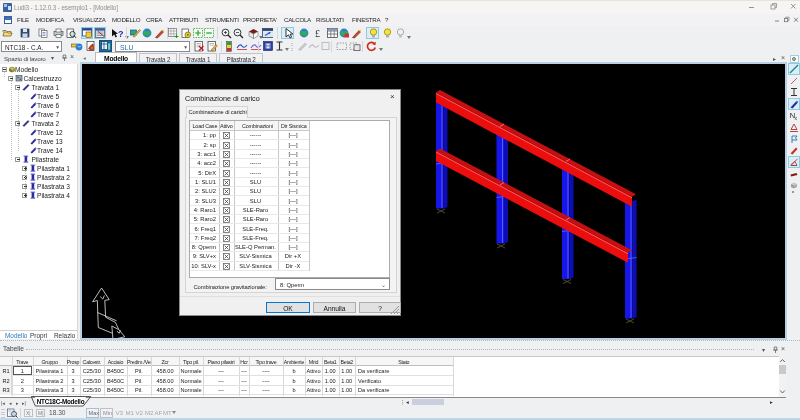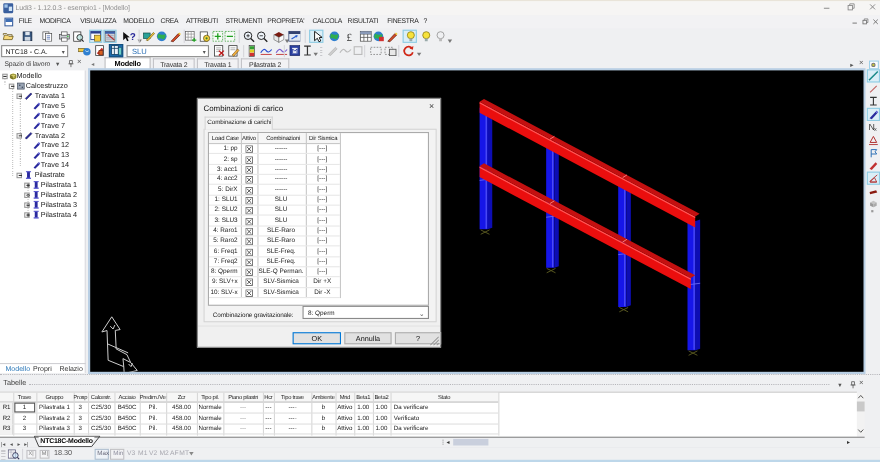--- a/index.html
+++ b/index.html
@@ -131,21 +131,21 @@
 <path d="M98.3,327.5 L112.5,333.3 L111.8,326 L118.8,329.6 L115.4,322.4 L105.6,317.2"></path>
 <path d="M118.8,329.6 L124.8,336.8 L112.9,339.5 L112.5,333.3"></path>
 <path d="M100.2,296.5 l2.6,2.6 M102.8,299.1 l1.6,-3.6"></path>
 <path d="M116.9,330.9 l2.2,2.4 M119.1,333.3 l1.4,-3"></path>
 </g>
 </g>
 </svg>
 
 <div class="abs" style="left:179px;top:89px;width:222px;height:227px;background:#f0f0f0;border:1px solid #8a8a8a;box-shadow:2px 2px 5px rgba(0,0,0,0.55);" id="dialog">
   <div class="abs" style="left:0;top:0;width:220px;height:15px;background:#f0f0f0;"></div>
-  <div class="abs" style="left:5px;top:3.5px;font-size:7.2px;color:#111;">Combinazioni di carico</div>
+  <div class="abs" style="left:5px;top:3.5px;font-size:7.2px;color:#111;">Combinazione di carico</div>
   <div class="abs" style="left:210px;top:2px;font-size:8px;color:#333;">×</div>
 
   <div class="abs" style="left:5px;top:27px;width:212px;height:176px;background:#f3f3f3;border:1px solid #d4d4d4;"></div>
   <div class="abs" style="left:6px;top:16px;width:62px;height:12px;background:#f3f3f3;border:1px solid #d4d4d4;border-bottom:none;"></div>
   <div class="abs" style="left:8.5px;top:19px;font-size:5.7px;letter-spacing:-0.1px;color:#222;">Combinazione di carichi</div>
 
   <div class="abs" style="left:10px;top:31px;width:200px;height:157px;background:#fff;border:1px solid #ababab;" id="grid"></div>
 
   <div class="abs" style="left:13.5px;top:193.5px;font-size:5.8px;letter-spacing:-0.1px;color:#222;">Combinazione gravitazionale:</div>
   <div class="abs" style="left:95px;top:188px;width:115px;height:12px;background:#fff;border:1px solid #8a8a8a;">

